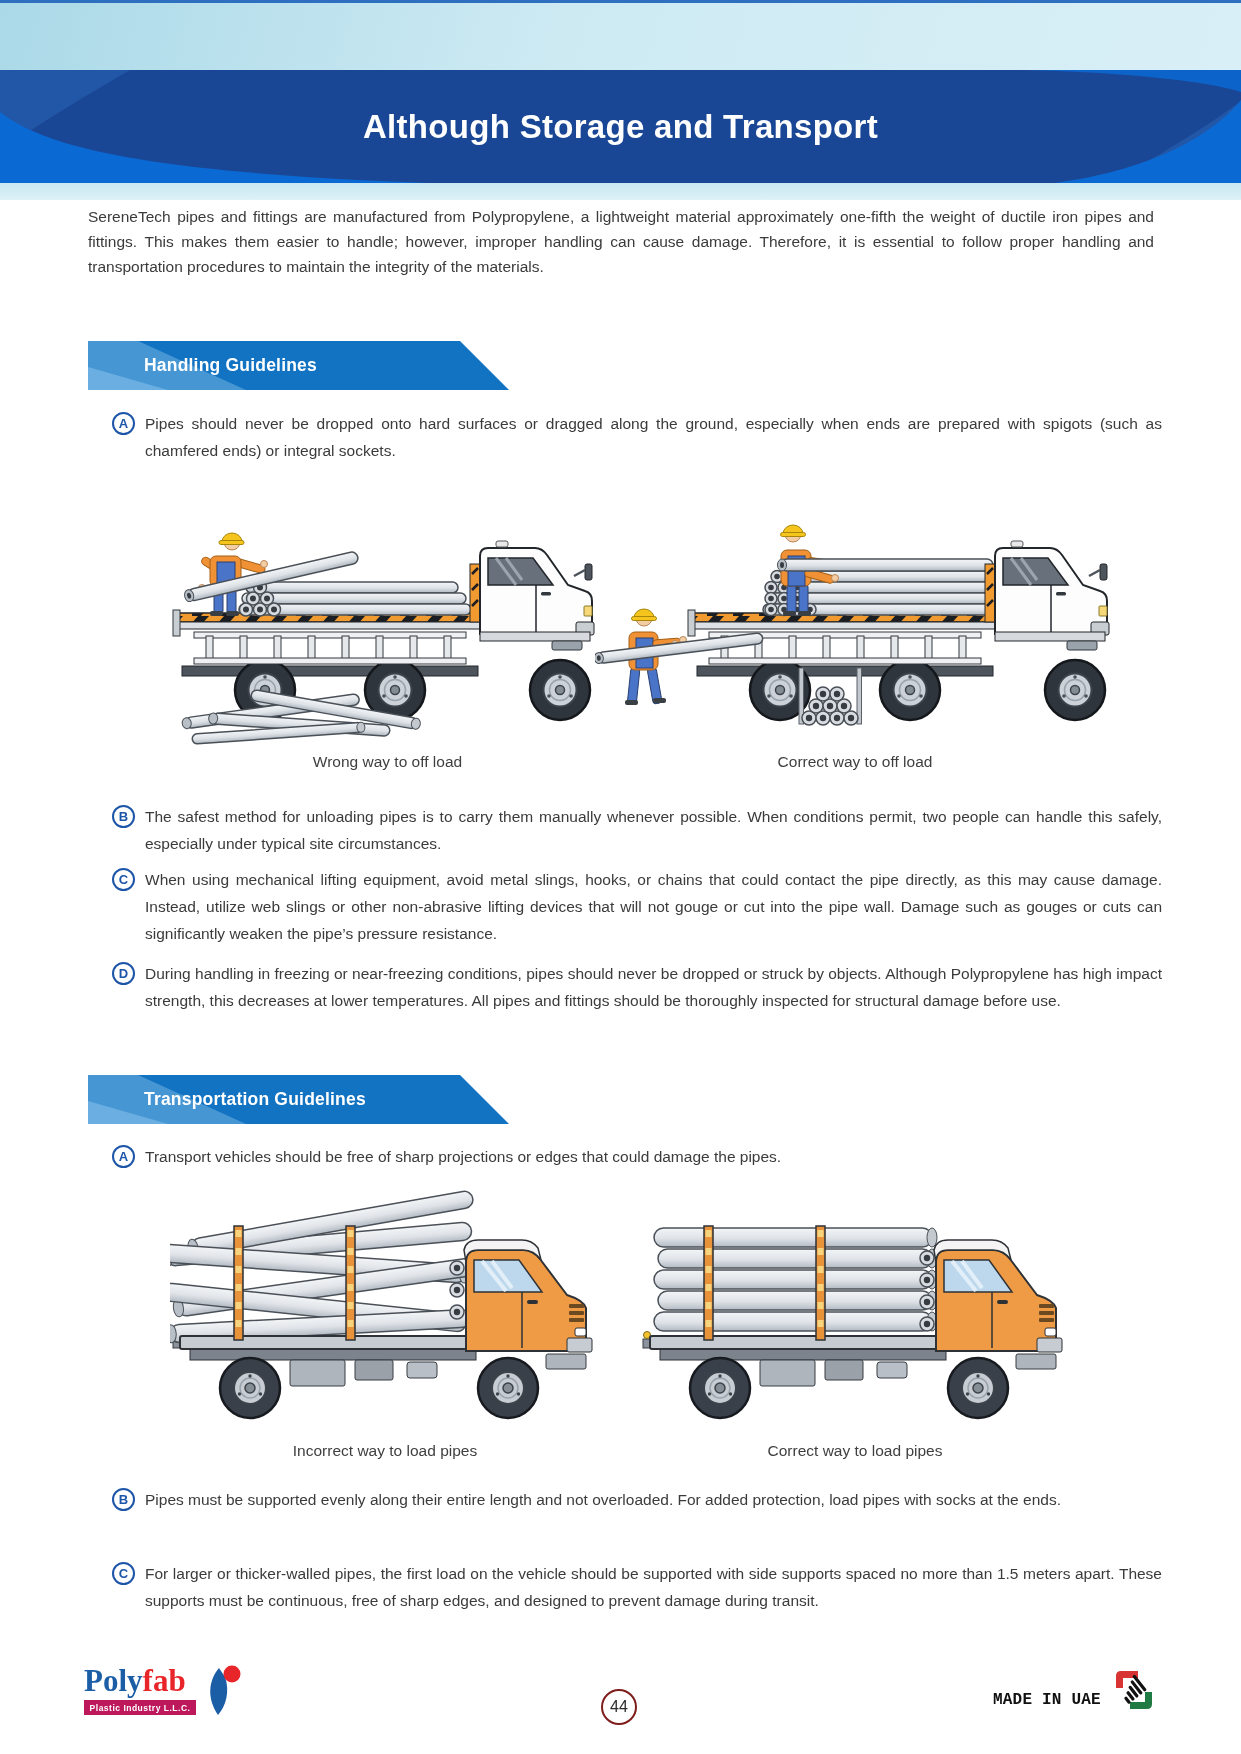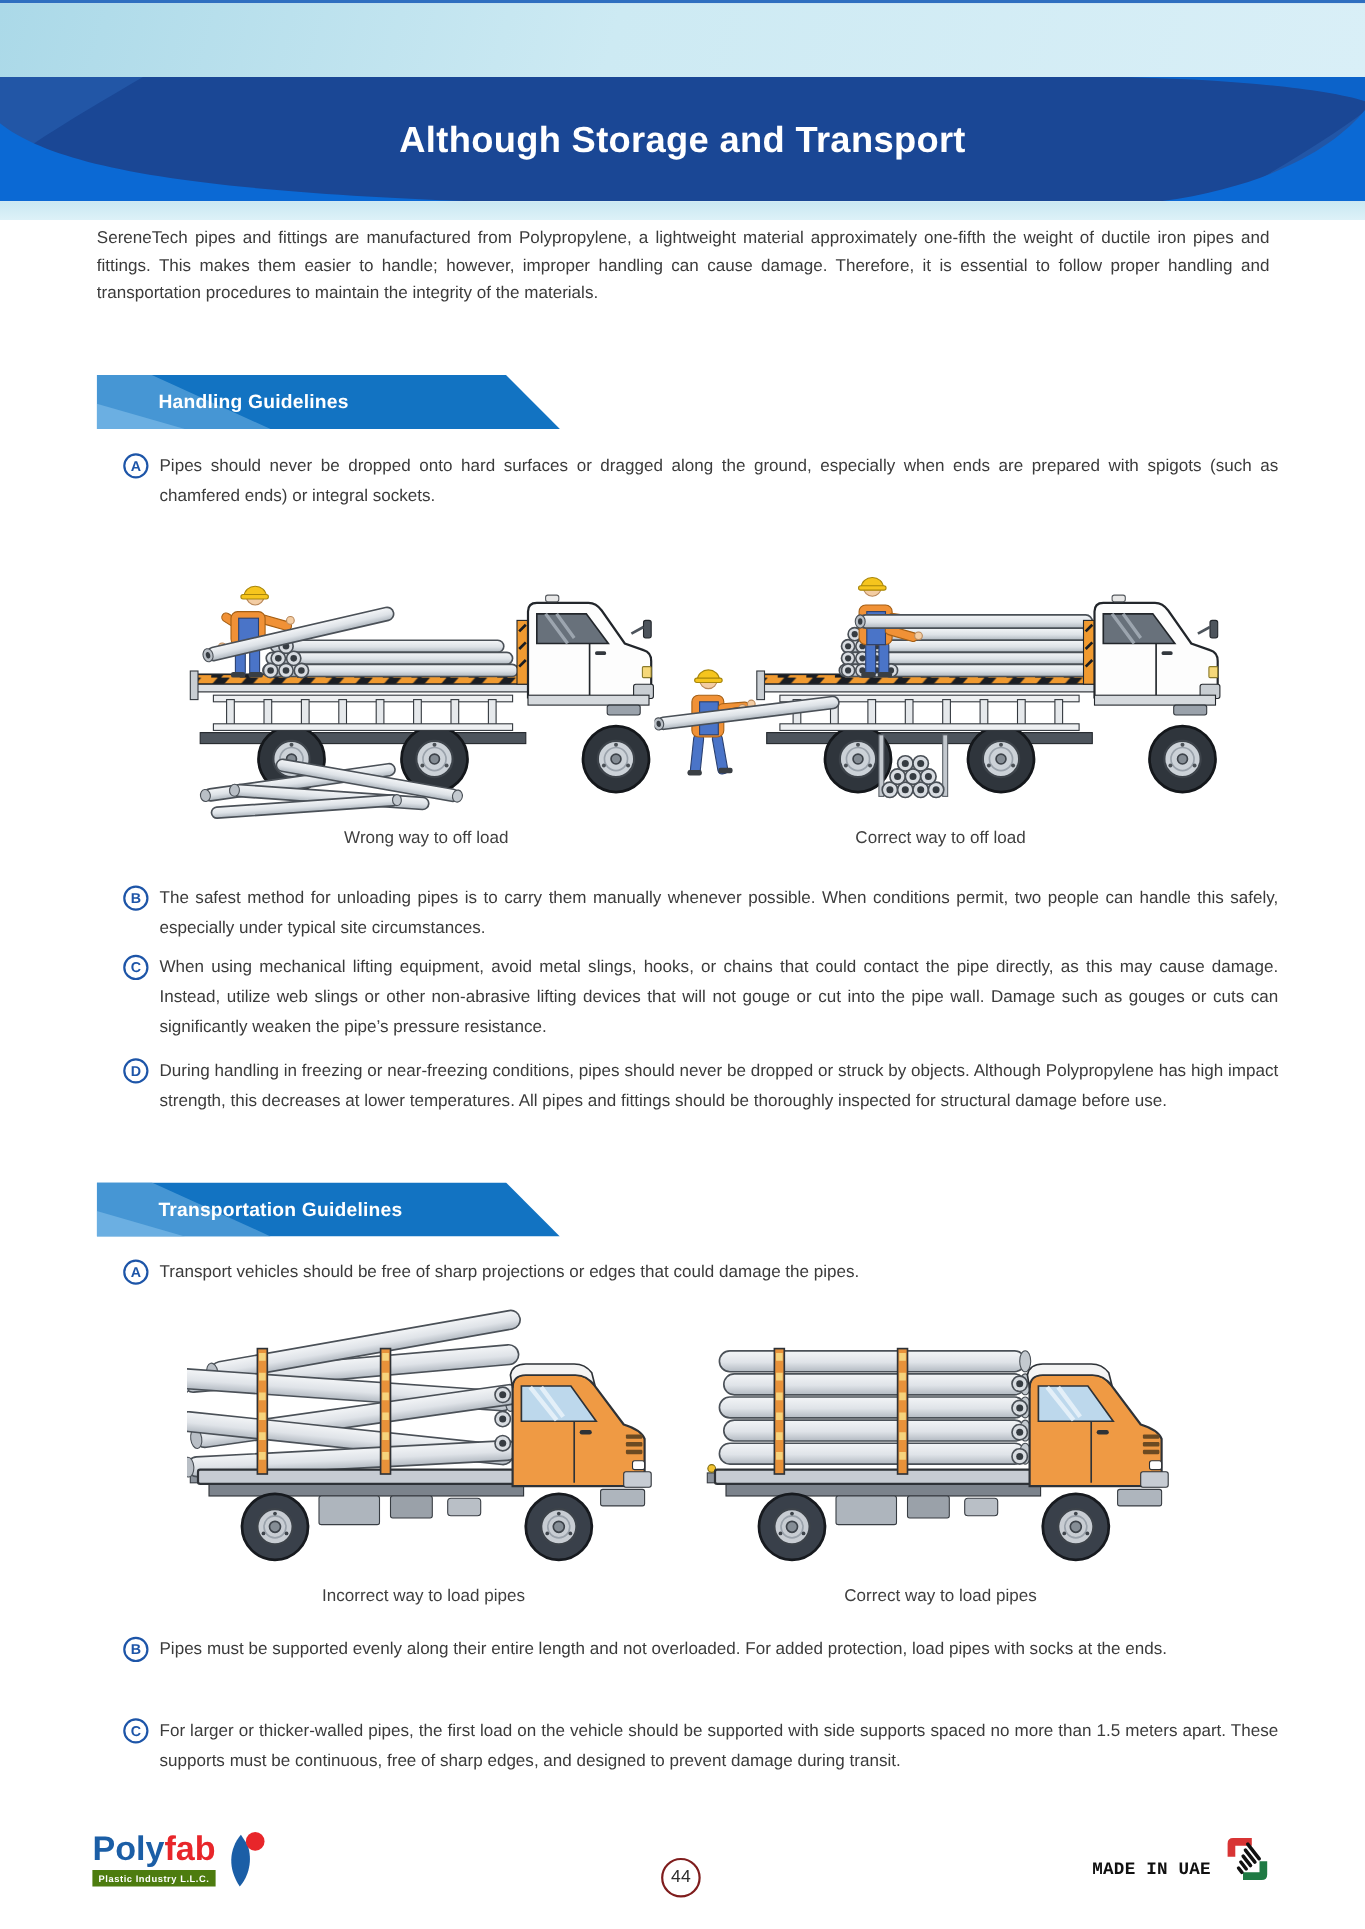--- a/index.html
+++ b/index.html
@@ -45,23 +45,23 @@
   .fig-2l { top:1188px; left:170px; } .fig-2r { top:1188px; left:640px; }
   .caption { position:absolute; text-align:center; font-size:15.5px; color:#3f3f3f; }
   .cap-1l { top:753px; left:140px; width:495px; }
   .cap-1r { top:753px; left:595px; width:520px; }
   .cap-2l { top:1442px; left:170px; width:430px; }
   .cap-2r { top:1442px; left:640px; width:430px; }
 
   
   .logo { position:absolute; left:84px; top:1664px; display:flex; align-items:flex-start; gap:9px; }
   .logo-text-wrap { display:flex; flex-direction:column; }
-  .logo-word { font-family:Liberation Sans, sans-serif; font-weight:bold; font-size:31px; line-height:33px; }
+  .logo-word { font-family:Liberation Serif, serif; font-weight:bold; font-size:31px; line-height:33px; }
   .logo-word .b { color:#1b5ea6; } .logo-word .r { color:#e8262a; }
-  .logo-tag { margin-top:3px; width:112px; background:#4d7c0f; color:#fff; text-align:center;
+  .logo-tag { margin-top:3px; width:112px; background:#be185d; color:#fff; text-align:center;
     font-size:8.5px; font-weight:bold; letter-spacing:.5px; padding:2.5px 2px; }
   .page-badge { position:absolute; left:601px; top:1689px; width:36px; height:36px;
     border:2px solid #7f1d1d; border-radius:50%; display:flex; align-items:center; justify-content:center;
     font-size:16px; color:#2d2d2d; }
   .made { position:absolute; left:993px; top:1664px; display:flex; align-items:flex-end; gap:7px;font-family:Liberation Mono, monospace; }
   .made-label { font-size:16px; font-weight:bold; color:#101010; letter-spacing:.2px; margin-bottom:7px; white-space:nowrap; }
 </style>
 </head>
 <body>
 

